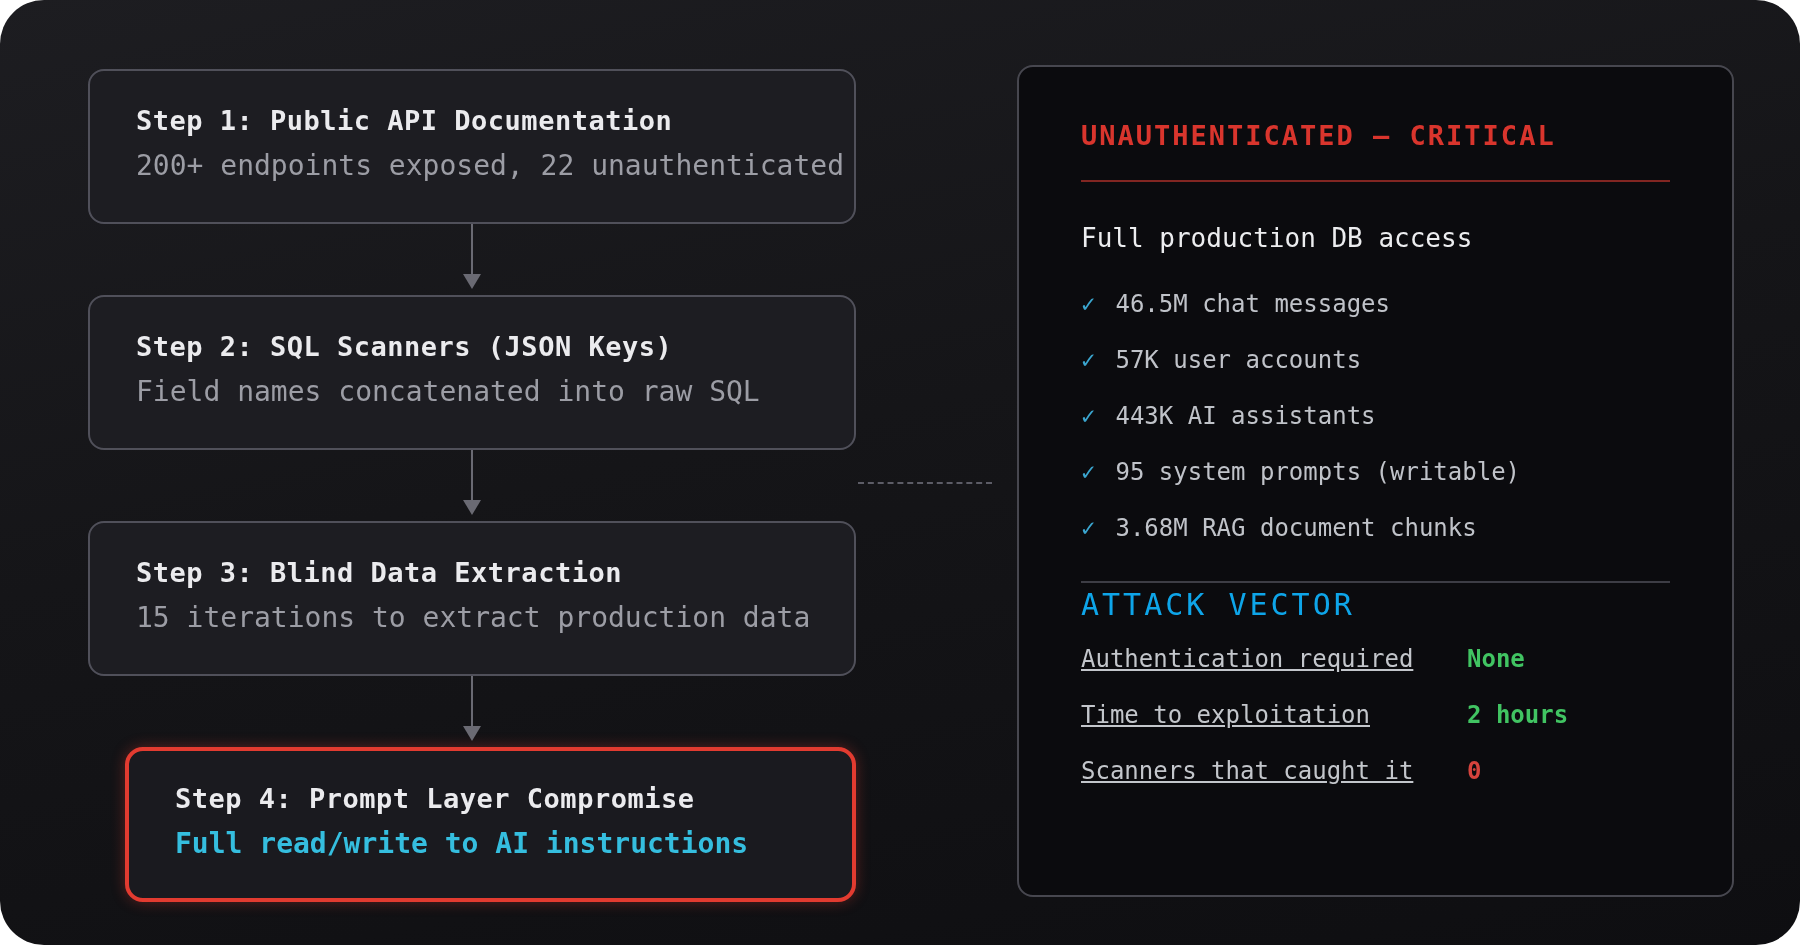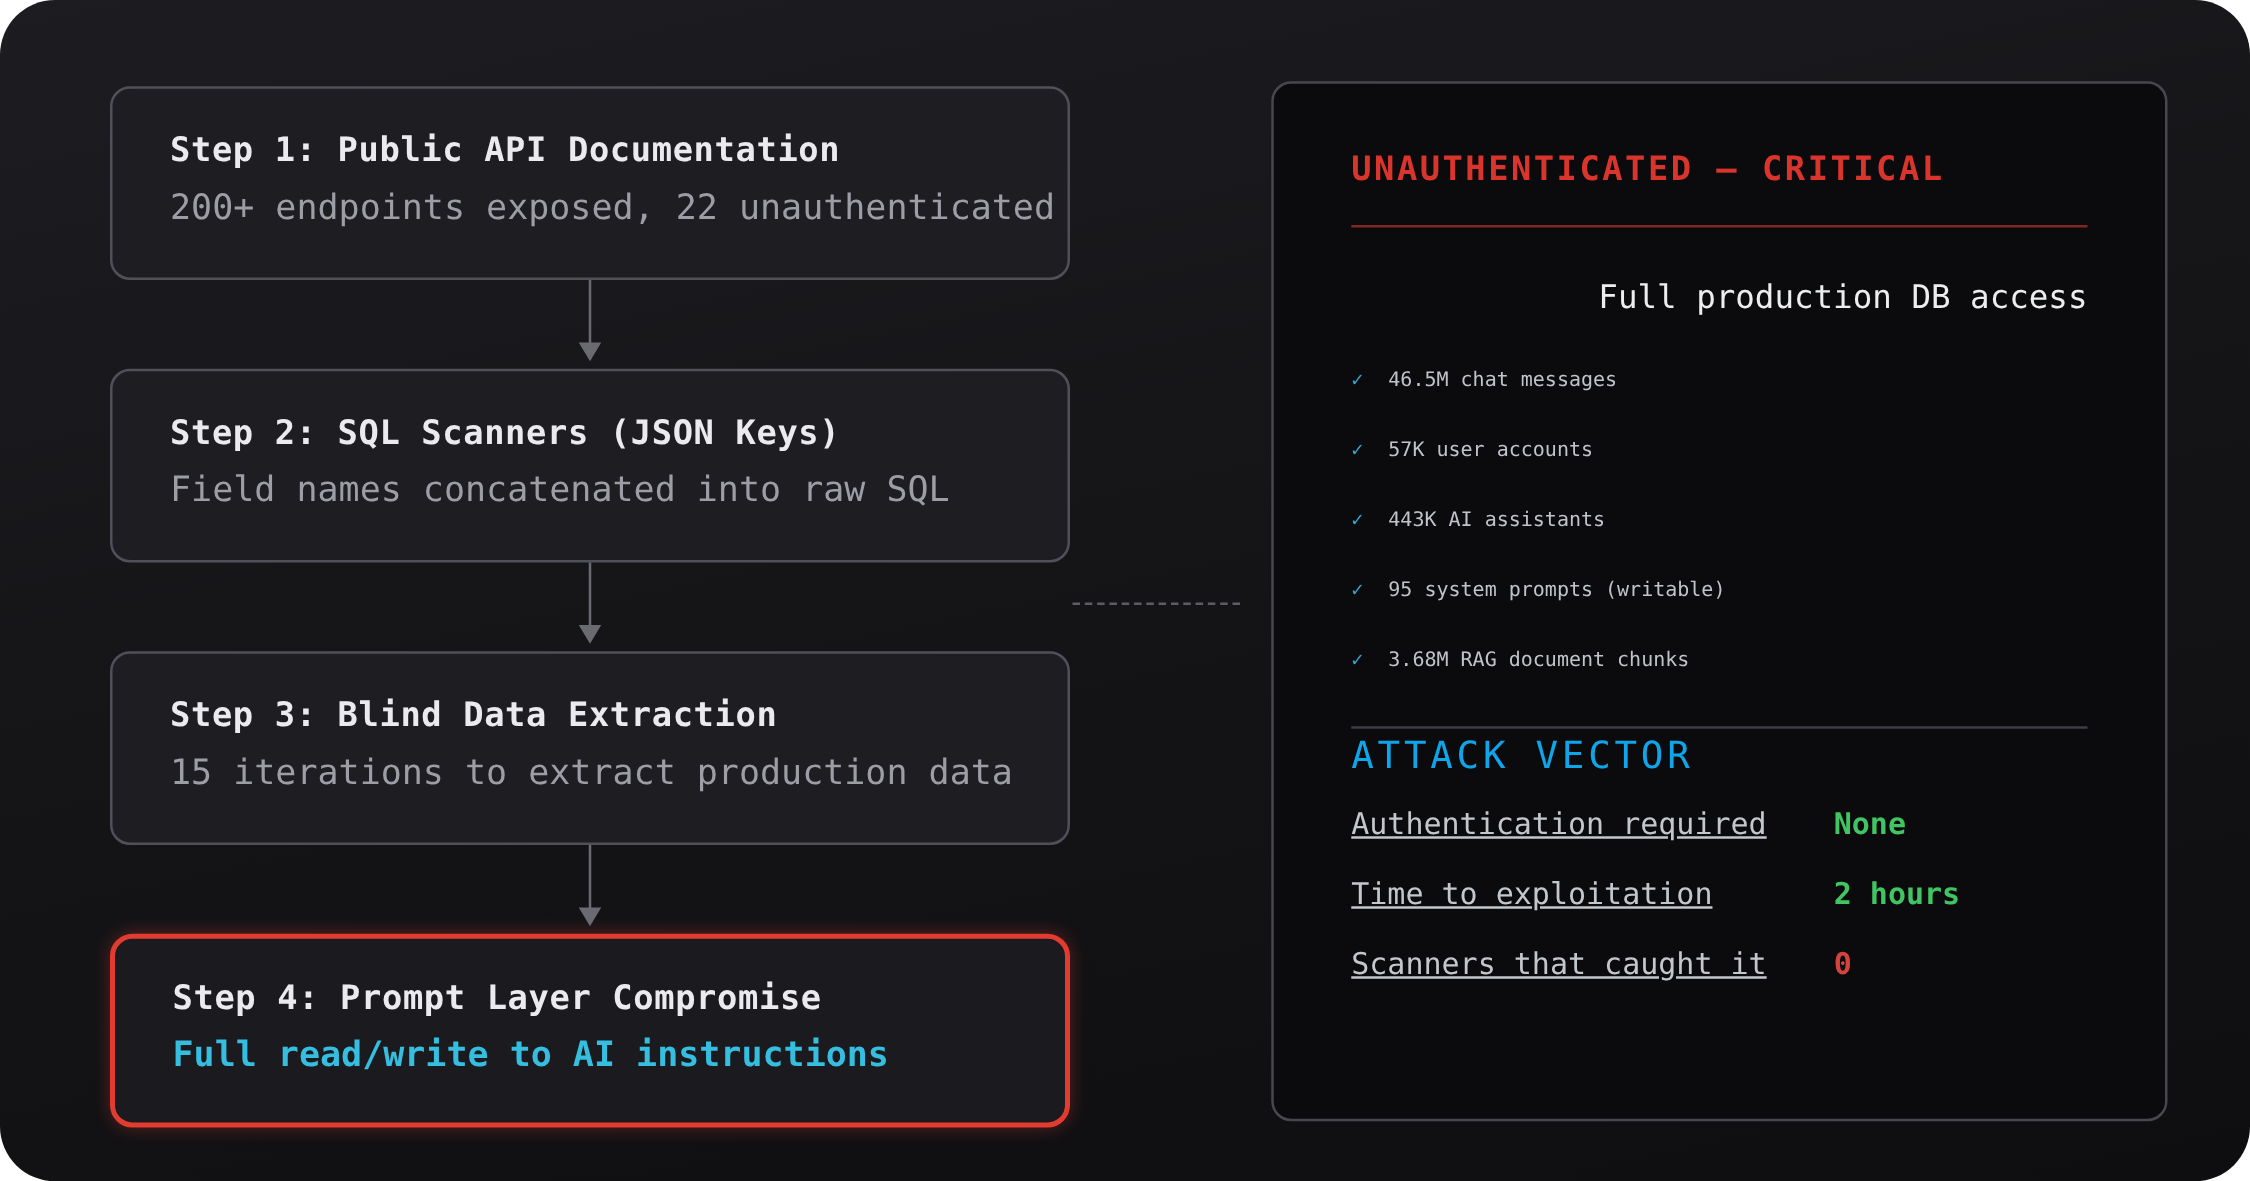--- a/index.html
+++ b/index.html
@@ -50,20 +50,21 @@
     color: #9c9da5;
     line-height: 30px;
     white-space: nowrap;
   }
   .step-card.highlight {
     border: 4px solid #e23b30;
     border-radius: 18px;
     background: #1a1a1f;
     box-shadow: 0 0 14px rgba(226, 59, 48, 0.35);
     padding-top: 30px;
+    margin-left: 37px;
   }
   .step-card.highlight .step-subtitle {
     color: #35bedf;
     font-weight: bold;
   }
 
   .flow-arrow {
     position: relative;
     height: 71px;
     width: 100%;
@@ -121,29 +122,28 @@
     margin-top: 27px;
     border: none;
     border-top: 2px solid #822622;
   }
   .panel-headline {
     margin-top: 40px;
     font-size: 26px;
     color: #ecedef;
     line-height: 32px;
     white-space: nowrap;
-    text-align: right;
   }
   .access-list {
     list-style: none;
     margin: 22px 0 0 0;
     padding: 0;
   }
   .access-list li {
-    font-size: 16px;
+    font-size: 24px;
     line-height: 56px;
     color: #c0c3c9;
     white-space: nowrap;
   }
   .check-glyph {
     color: #3ba6cf;
     margin-right: 20px;
   }
   .divider-gray {
     margin-top: 25px;

